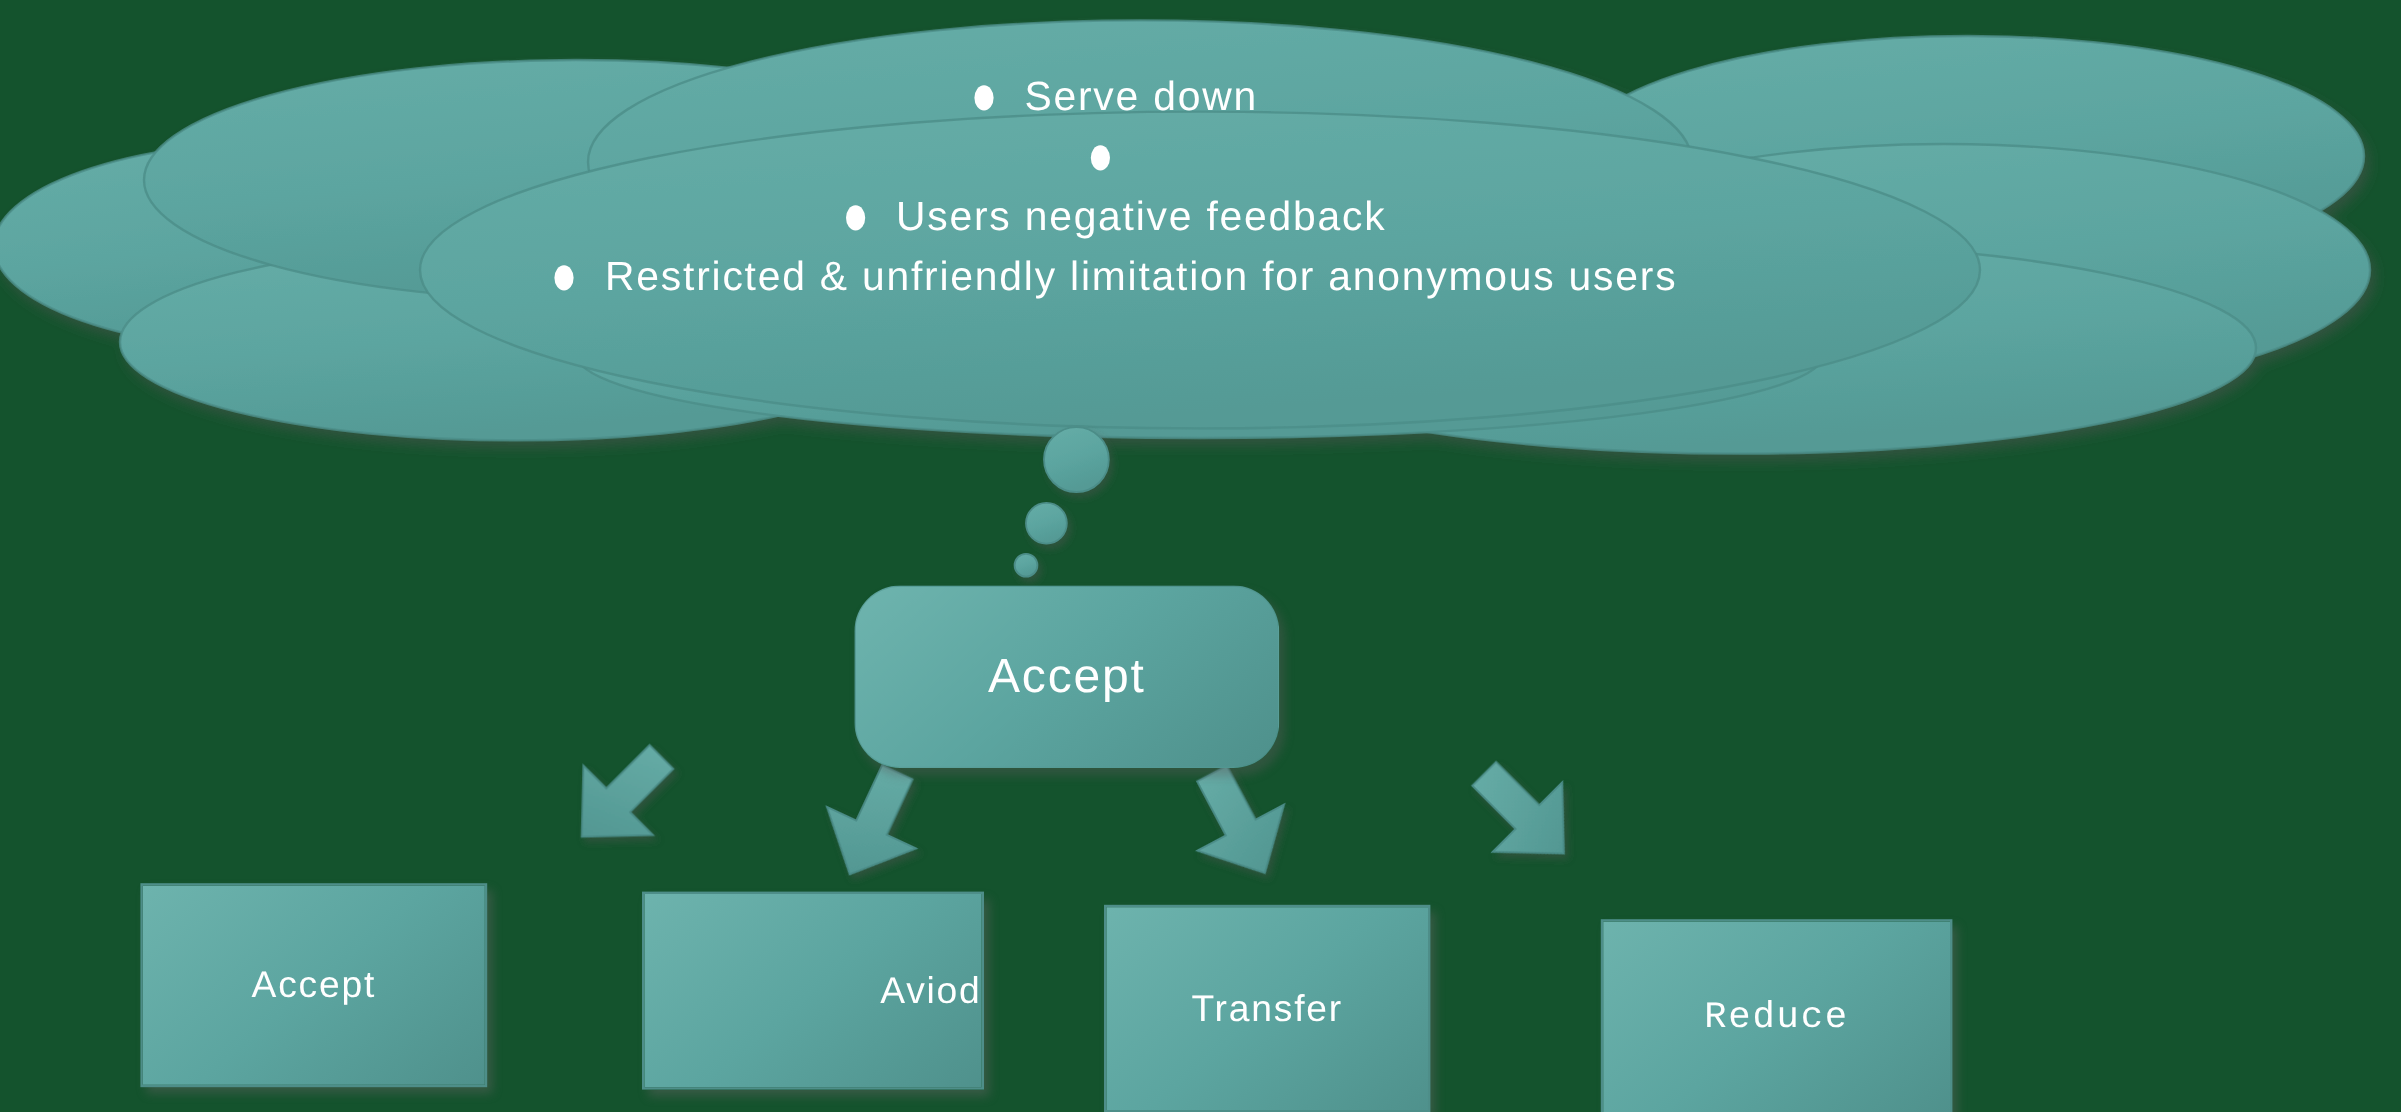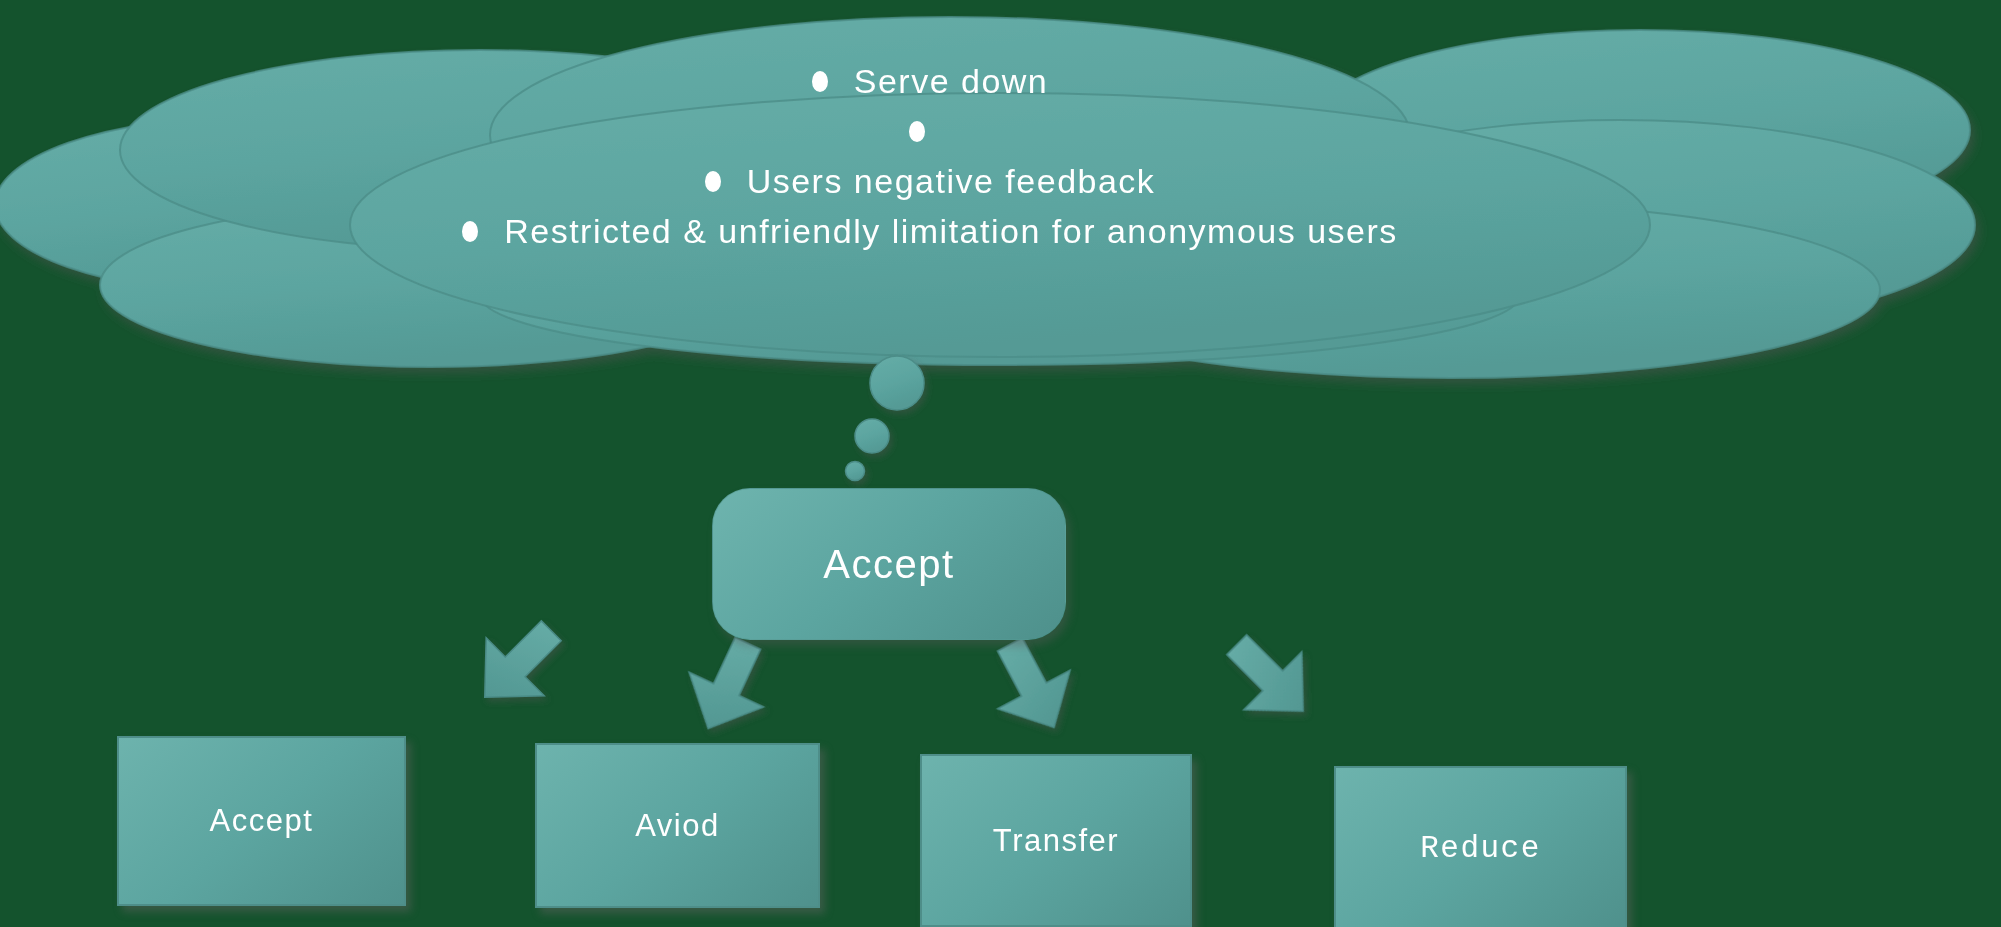--- a/index.html
+++ b/index.html
@@ -43,21 +43,21 @@
   
   .sbox{
     position:absolute;
     background:linear-gradient(140deg,#6db3ad 0%,#5ca5a0 50%,#4f918c 100%);
     border:2px solid #4e8e89;
     box-shadow:5px 6px 8px rgba(100,100,100,0.45);
     display:flex;align-items:center;justify-content:center;
     color:#ffffff;font-size:31px;letter-spacing:1.5px;
   }
   .sbox-accept  {left:117px; top:736px; width:285px; height:166px;}
-  .sbox-aviod   {left:535px; top:743px; width:281px; height:161px;}
+  .sbox-aviod   {left:535px; top:743px; width:281px; height:161px;justify-content:flex-end;}
   .sbox-transfer{left:920px; top:742px; width:268px; height:169px;margin-top:12px;}
   .sbox-reduce  {left:1334px;top:766px; width:289px; height:160px;font-family:Liberation Mono, monospace;}
 </style>
 </head>
 <body>
 
 <div class="stage">
 
   <svg class="cloud-svg" viewBox="0 0 2001 927" aria-hidden="true">
     <defs>

